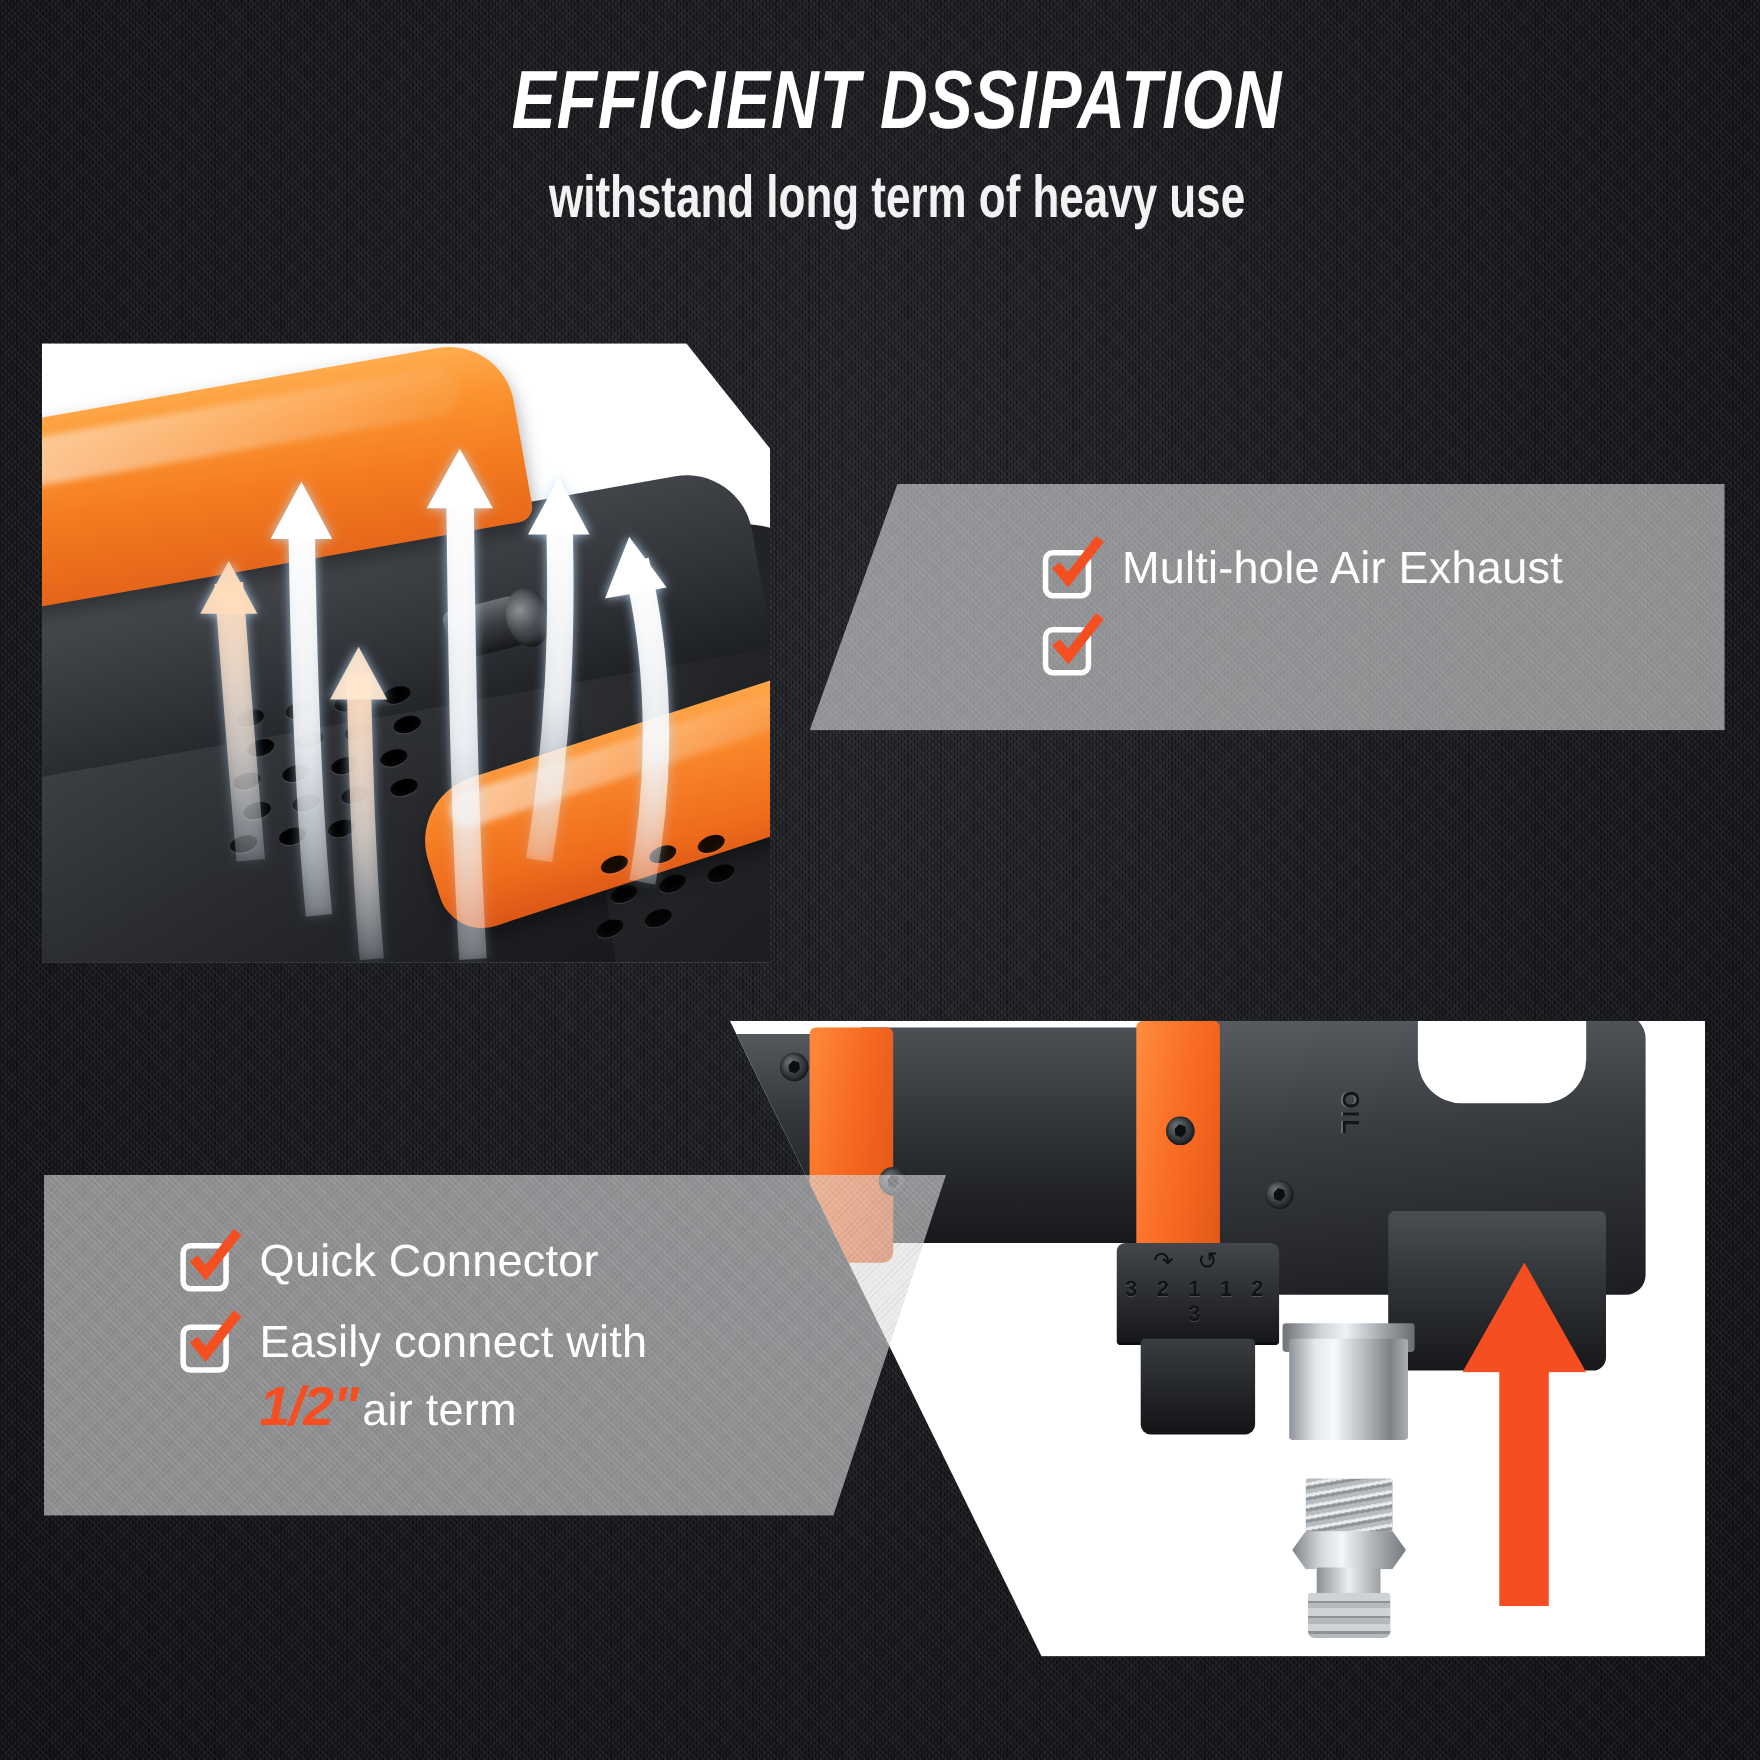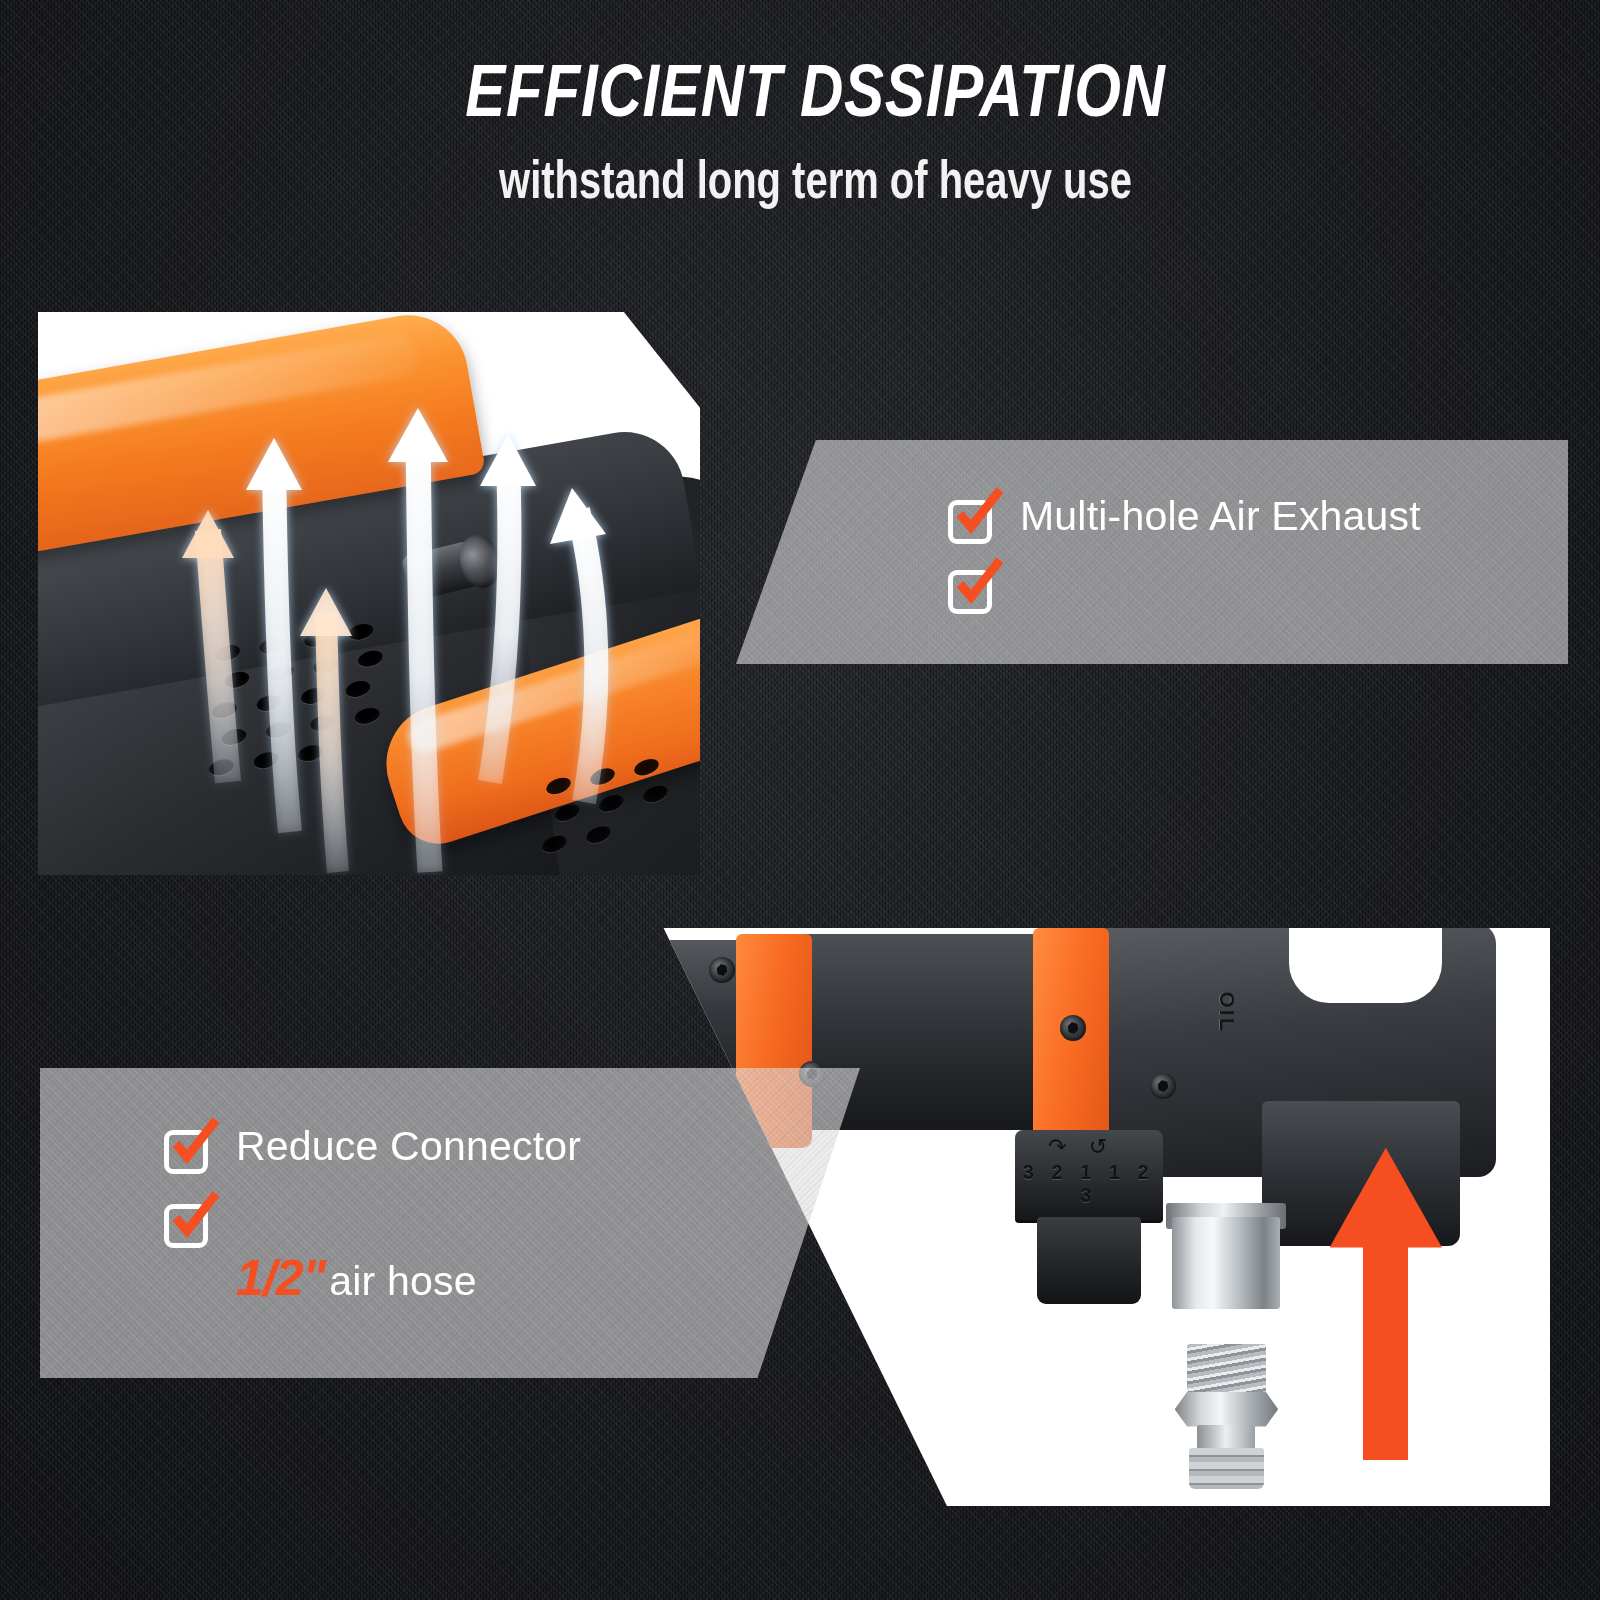--- a/index.html
+++ b/index.html
@@ -569,32 +569,32 @@
     <div class="tex"></div>
     <div class="feature-list">
 
       <div class="feature-row">
         <span class="checkbox-icon">
           <span class="box"></span>
           <svg class="tick" viewBox="0 0 56 56">
             <path d="M10 26 L21 39 L50 2" stroke="#f54e20" stroke-width="9" fill="none" stroke-linecap="butt" stroke-linejoin="miter"></path>
           </svg>
         </span>
-        <span class="feature-text">Reduce Connector</span>
+        <span class="feature-text">Quick Connector</span>
       </div>
 
       <div class="feature-row">
         <span class="checkbox-icon">
           <span class="box"></span>
           <svg class="tick" viewBox="0 0 56 56">
             <path d="M10 26 L21 39 L50 2" stroke="#f54e20" stroke-width="9" fill="none" stroke-linecap="butt" stroke-linejoin="miter"></path>
           </svg>
         </span>
         <span class="feature-text">
-          <br>
-          <span class="frac">1/2"</span><span>air hose</span>
+          <span>Easily connect with</span><br>
+          <span class="frac">1/2"</span><span>air term</span>
         </span>
       </div>
 
     </div>
   </div>
 
 </div>
 
 </body></html>

